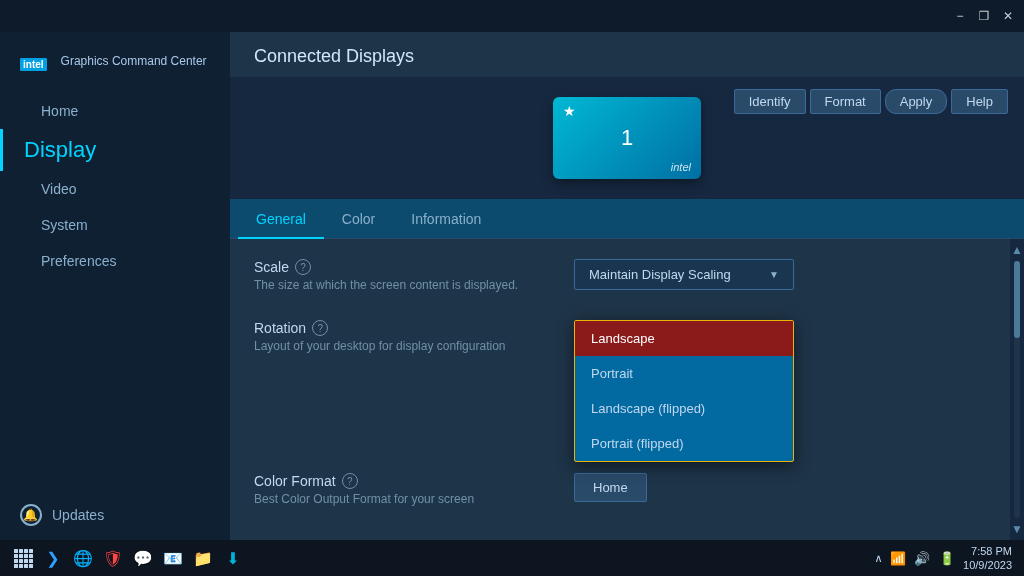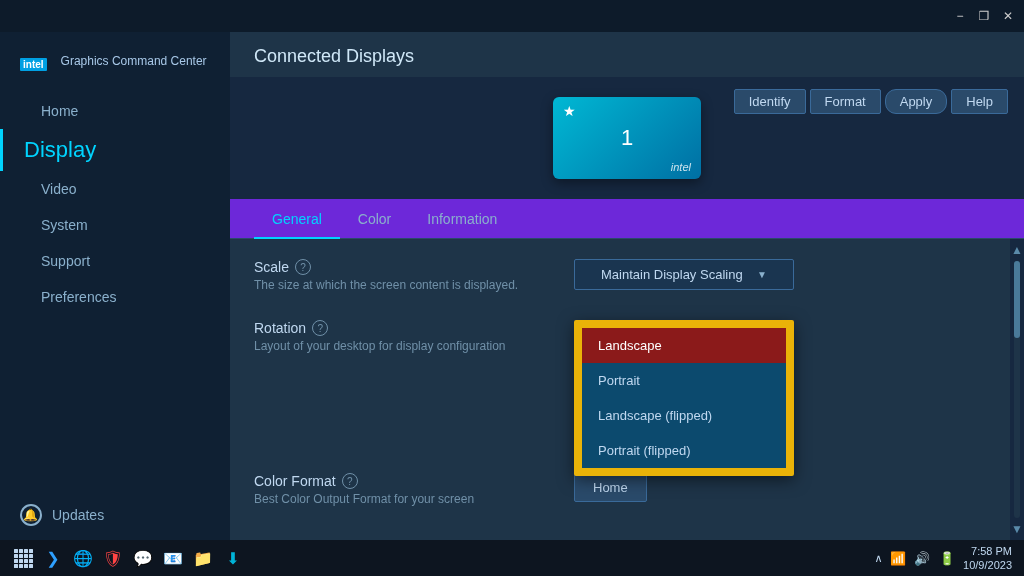--- a/index.html
+++ b/index.html
@@ -195,22 +195,22 @@
       right: 10px;
       color: rgba(255,255,255,0.8);
       font-size: 11px;
       font-style: italic;
     }
 
     
     .tabs-row {
       display: flex;
       border-bottom: 1px solid #2a4a6a;
-      padding: 0 24px;
-      background: #6d28d9;
+      padding: 0 8px;
+      background: #0c4a6e;
     }
     .tab {
       padding: 12px 18px 10px;
       color: #8ab0cc;
       font-size: 14px;
       cursor: pointer;
       border-bottom: 2px solid transparent;
       margin-bottom: -1px;
     }
     .tab.active {
@@ -269,43 +269,43 @@
       align-items: center;
       gap: 10px;
       position: relative;
     }
 
     
     .dropdown {
       background: #1a3550;
       border: 1px solid #3a6a9a;
       color: #c0d8f0;
-      padding: 7px 26px;
+      padding: 7px 14px;
       font-size: 13px;
       cursor: pointer;
       display: flex;
       align-items: center;
       justify-content: space-between;
       min-width: 220px;
       border-radius: 2px;
     }
     .dropdown-arrow {
       margin-left: 12px;
       font-size: 10px;
       color: #8ab0cc;
     }
 
     
     .rotation-dropdown-open {
       position: absolute;
       top: 0;
       left: 0;
       min-width: 220px;
-      background: #0c4a6e;
-      border: 8px solid #eab308;
+      background: #0369a1;
+      border: 1px solid #eab308;
       border-radius: 2px;
       z-index: 100;
       box-shadow: 0 4px 16px rgba(0,0,0,0.5);
     }
     .dropdown-option {
       padding: 10px 16px;
       color: #c0d8f0;
       font-size: 13px;
       cursor: pointer;
     }
@@ -431,23 +431,20 @@
         <span>Home</span>
       </div>
       <div class="nav-item active">
         <span>Display</span>
       </div>
       <div class="nav-item">
         <span>Video</span>
       </div>
       <div class="nav-item">
         <span>System</span>
-      </div>
-      <div class="nav-item">
-        <span>Support</span>
       </div>
       <div class="nav-item">
         <span>Preferences</span>
       </div>
     </nav>
 
     <div class="sidebar-bottom">
       <div class="bell-icon">🔔</div>
       <span>Updates</span>
     </div>

